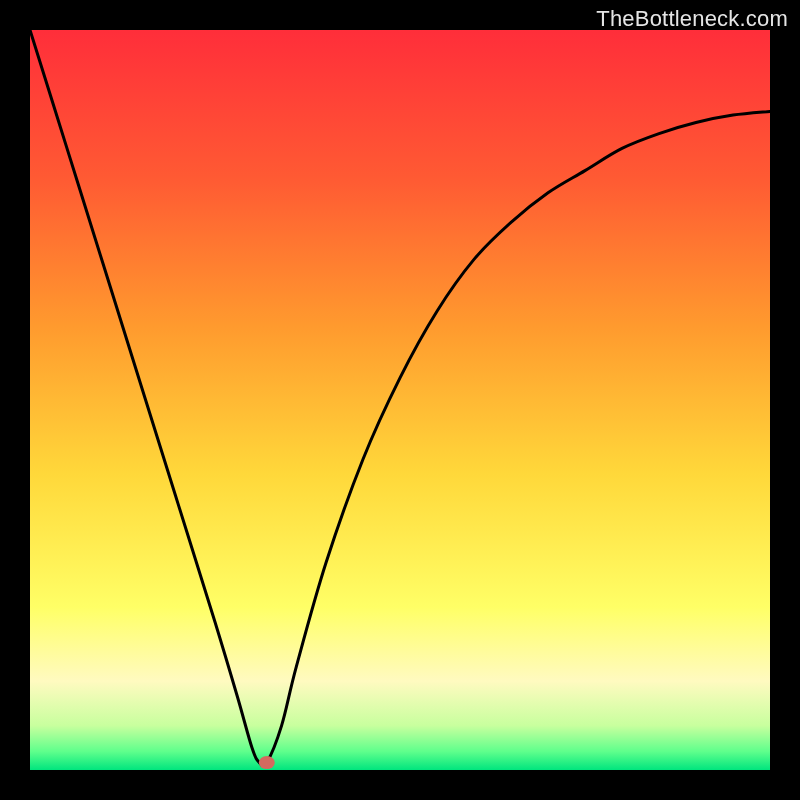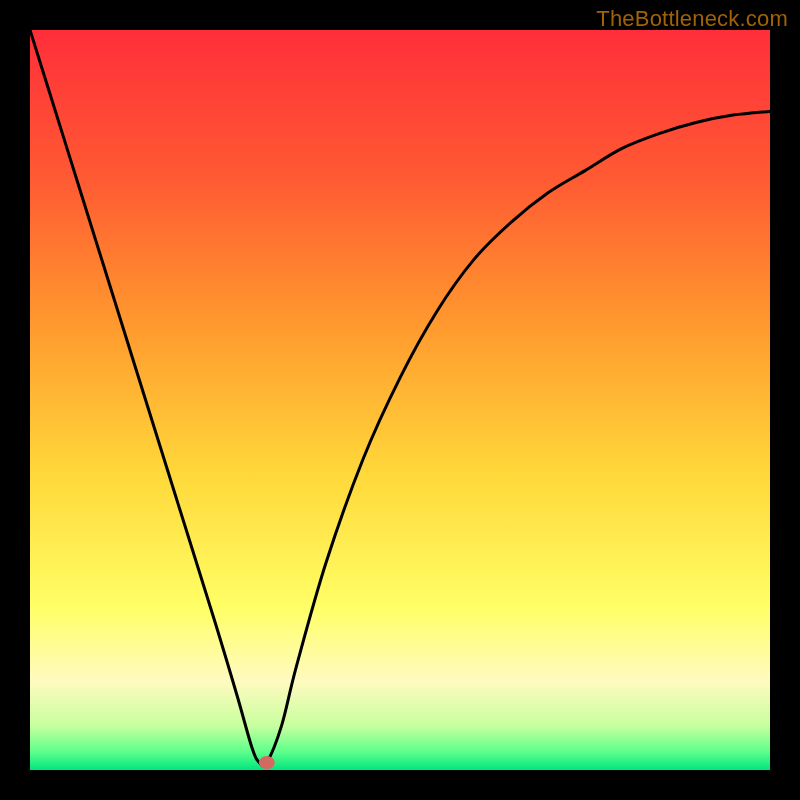--- a/index.html
+++ b/index.html
@@ -13,21 +13,21 @@
   .frame {
     position: relative;
     width: 800px;
     height: 800px;
     background: #000;
   }
   .watermark {
     position: absolute;
     top: 6px;
     right: 12px;
-    color: #a16207;
+    color: #e5e5e5;
     font-family: Arial, Helvetica, sans-serif;
     font-size: 22px;
     letter-spacing: 0.2px;
     z-index: 10;
   }
   .plot {
     position: absolute;
     left: 30px;
     top: 30px;
     width: 740px;

